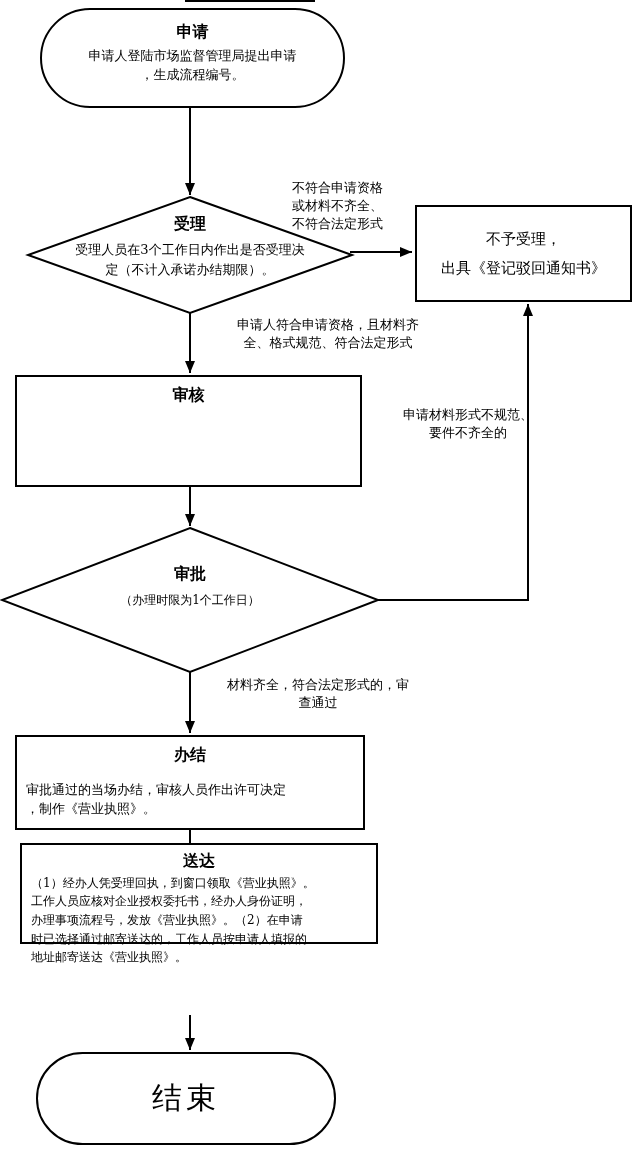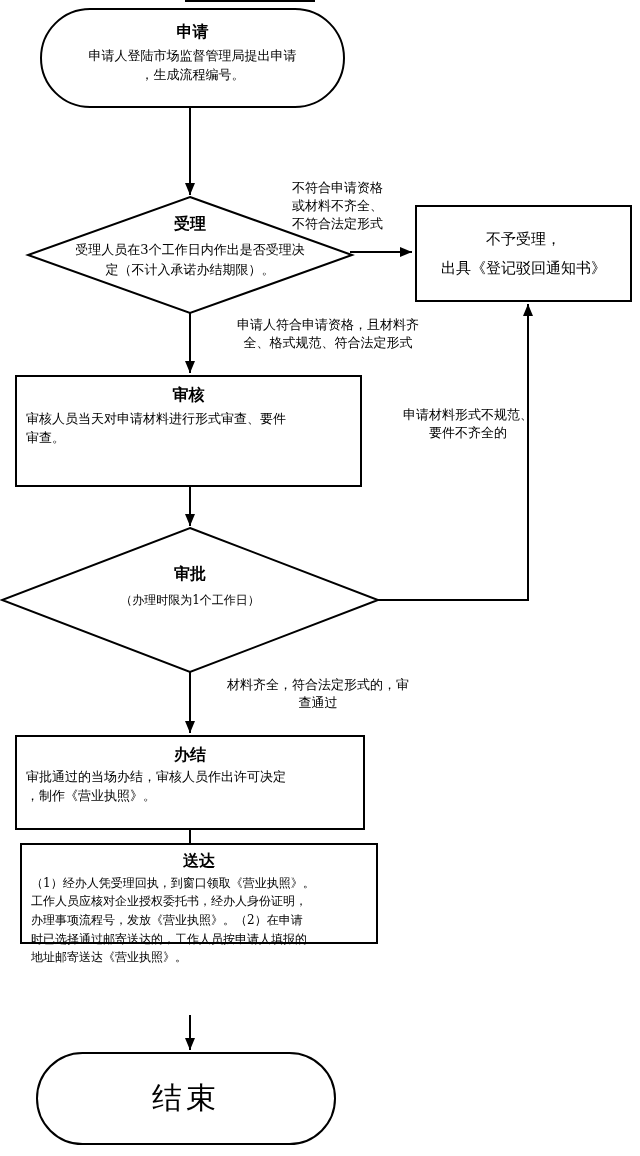--- a/index.html
+++ b/index.html
@@ -108,30 +108,28 @@
   <div class="abs body center" style="left:35px; top:240px; width:310px;">受理人员在3个工作日内作出是否受理决
 定（不计入承诺办结期限）。</div>
 
   <div class="node reject-box" style="left:415px; top:205px; width:217px; height:97px;">
     <div>不予受理，</div>
     <div>出具《登记驳回通知书》</div>
   </div>
 
   <div class="node" style="left:15px; top:375px; width:347px; height:112px;">
     <div class="title" style="margin-top:8px;">审核</div>
-    <div class="body left pad-sides" style="margin-top:3px;">审核人员当天对申请材料进行形式审查、要件
-审查。</div>
   </div>
 
   <div class="abs title" style="left:40px; top:564px; width:300px;">审批</div>
   <div class="abs body center" style="left:40px; top:591px; width:300px; font-size:12px;">（办理时限为1个工作日）</div>
 
   <div class="node" style="left:15px; top:735px; width:350px; height:95px;">
     <div class="title" style="margin-top:8px;">办结</div>
-    <div class="body left pad-sides" style="margin-top:1px;">审批通过的当场办结，审核人员作出许可决定
+    <div class="body left pad-sides" style="margin-top:14px;">审批通过的当场办结，审核人员作出许可决定
 ，制作《营业执照》。</div>
   </div>
 
   <div class="node" style="left:20px; top:843px; width:358px; height:101px;">
     <div class="title" style="margin-top:6px;">送达</div>
     <div class="body left pad-sides" style="margin-top:2px; font-size:12px; line-height:1.55;">（1）经办人凭受理回执，到窗口领取《营业执照》。
 工作人员应核对企业授权委托书，经办人身份证明，
 办理事项流程号，发放《营业执照》。（2）在申请
 时已选择通过邮寄送达的，工作人员按申请人填报的
 地址邮寄送达《营业执照》。</div>

